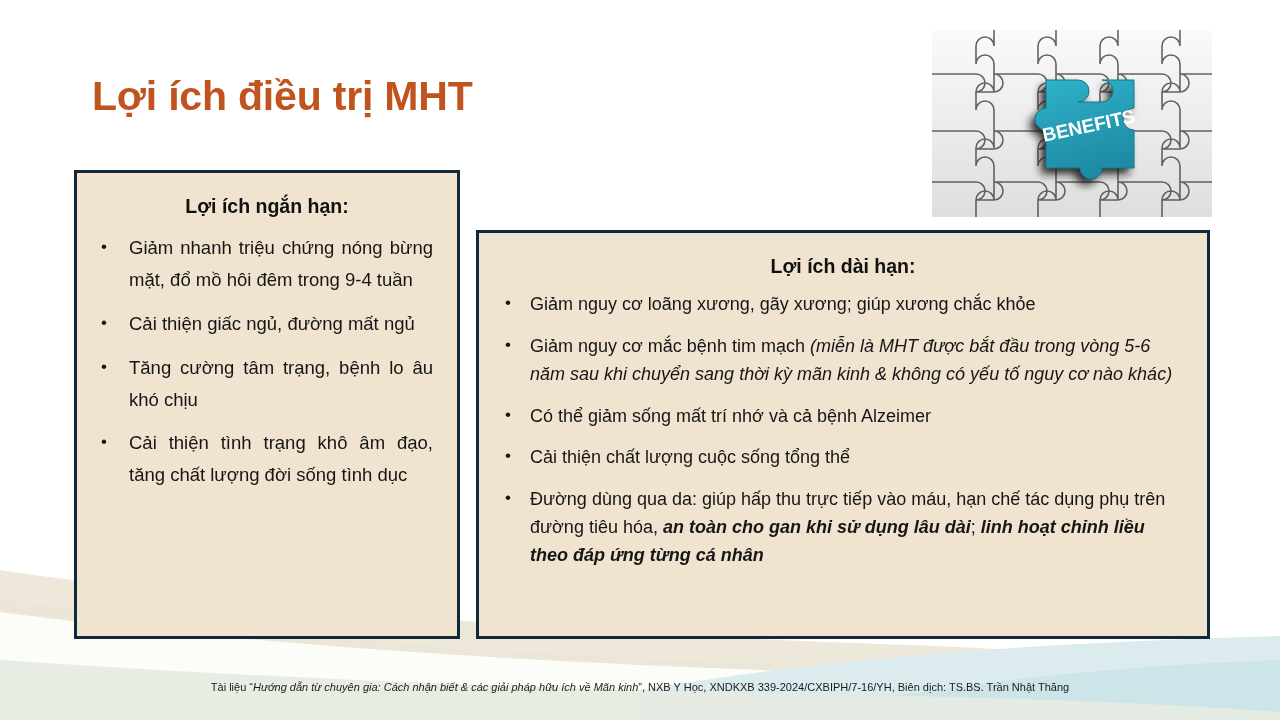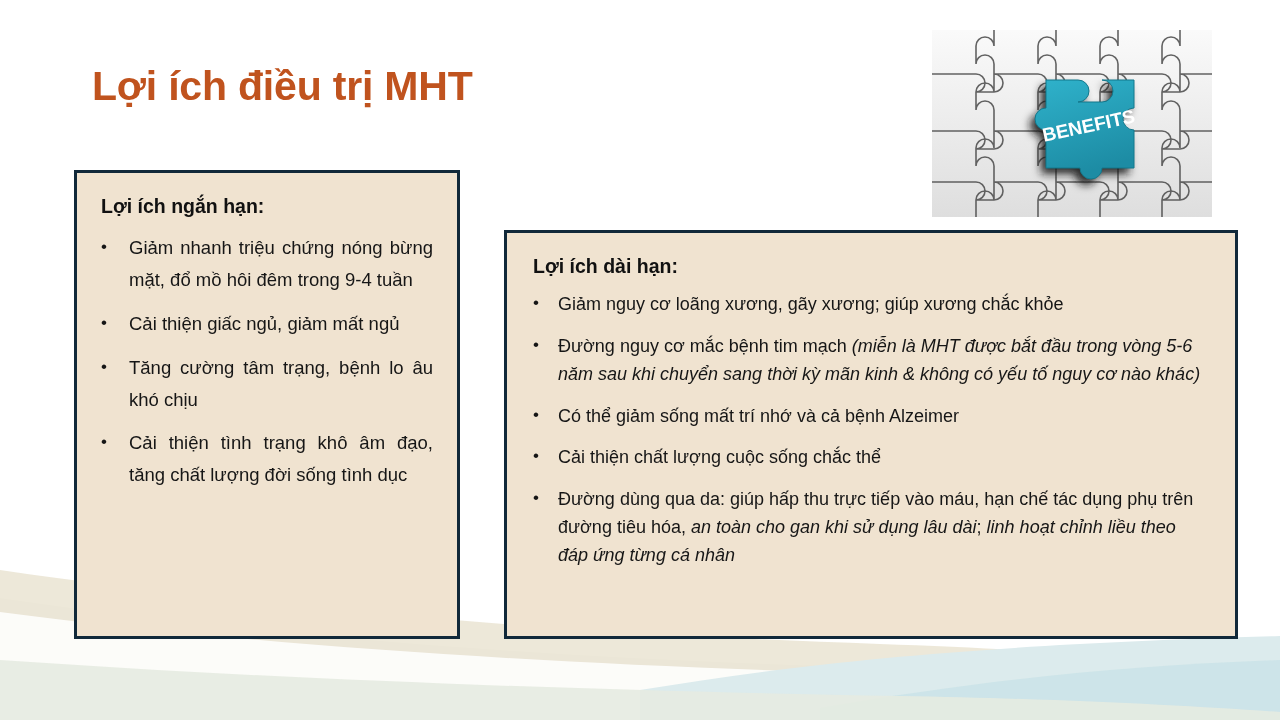--- a/index.html
+++ b/index.html
@@ -31,21 +31,21 @@
     bottom: 0;
     width: 1280px;
     height: 180px;
     pointer-events: none;
   }
 
   
   #slide-title {
     position: absolute;
     left: 92px;
-    top: 36px;
+    top: 46px;
     font-size: 41px;
     font-weight: bold;
     color: #c0531e;
     letter-spacing: -0.2px;
     white-space: nowrap;
   }
 
   
   #puzzle-image {
     position: absolute;
@@ -66,33 +66,34 @@
     box-sizing: border-box;
   }
   #box-short-term {
     left: 74px;
     top: 170px;
     width: 386px;
     height: 469px;
     padding: 22px 24px 10px 24px;
   }
   #box-long-term {
-    left: 504px;
+    left: 476px;
     top: 230px;
     width: 734px;
     height: 409px;
     padding: 22px 26px 10px 26px;
   }
 
   .box-heading {
     font-size: 19.5px;
     font-weight: bold;
     color: #111111;
     margin: 0 0 14px 0;
     line-height: 1.2;
+    text-align: center;
   }
   #box-long-term .box-heading { margin-bottom: 12px; }
 
   ul.bullets {
     list-style: none;
     margin: 0;
     padding: 0;
   }
   ul.bullets > li {
     position: relative;
@@ -130,21 +131,21 @@
   #list-long-term > li {
     font-size: 18px;
     line-height: 1.58;
     padding-left: 25px;
     margin-bottom: 13px;
   }
   #list-long-term > li .bullet-dot { line-height: 1.58; }
 
   .em-italic { font-style: italic; margin-top: 44px; }
   .em-bold { font-weight: normal; }
-  .em-bold-italic { font-weight: normal; font-style: italic; }
+  .em-bold-italic { font-weight: bold; font-style: italic; }
 
   
   #footer-note {
     position: absolute;
     left: 0;
     top: 681px;
     width: 1280px;
     text-align: center;
     font-size: 11px;
     color: #1b1b1b;
@@ -211,21 +212,21 @@
 
   <div class="content-box" id="box-short-term">
     <div class="box-heading">Lợi ích ngắn hạn:</div>
     <ul class="bullets" id="list-short-term">
       <li>
         <span class="bullet-dot">•</span>
         <span class="bullet-text">Giảm nhanh triệu chứng nóng bừng mặt, đổ mồ hôi đêm trong 9-4 tuần</span>
       </li>
       <li>
         <span class="bullet-dot">•</span>
-        <span class="bullet-text">Cải thiện giấc ngủ, giảm mất ngủ</span>
+        <span class="bullet-text">Cải thiện giấc ngủ, đường mất ngủ</span>
       </li>
       <li>
         <span class="bullet-dot">•</span>
         <span class="bullet-text">Tăng cường tâm trạng, bệnh lo âu khó chịu</span>
       </li>
       <li>
         <span class="bullet-dot">•</span>
         <span class="bullet-text">Cải thiện tình trạng khô âm đạo, tăng chất lượng đời sống tình dục</span>
       </li>
     </ul>
@@ -233,31 +234,32 @@
 
   <div class="content-box" id="box-long-term">
     <div class="box-heading">Lợi ích dài hạn:</div>
     <ul class="bullets" id="list-long-term">
       <li>
         <span class="bullet-dot">•</span>
         <span class="bullet-text"><span>Giảm nguy cơ loãng xương, gãy xương; giúp xương chắc khỏe</span></span>
       </li>
       <li>
         <span class="bullet-dot">•</span>
-        <span class="bullet-text"><span>Đường nguy cơ mắc bệnh tim mạch </span><span class="em-italic">(miễn là MHT được bắt đầu trong vòng 5-6 năm sau khi chuyển sang thời kỳ mãn kinh &amp; không có yếu tố nguy cơ nào khác)</span></span>
+        <span class="bullet-text"><span>Giảm nguy cơ mắc bệnh tim mạch </span><span class="em-italic">(miễn là MHT được bắt đầu trong vòng 5-6 năm sau khi chuyển sang thời kỳ mãn kinh &amp; không có yếu tố nguy cơ nào khác)</span></span>
       </li>
       <li>
         <span class="bullet-dot">•</span>
         <span class="bullet-text"><span>Có thể giảm sống mất trí nhớ và cả bệnh Alzeimer</span></span>
       </li>
       <li>
         <span class="bullet-dot">•</span>
-        <span class="bullet-text"><span>Cải thiện chất lượng cuộc sống chắc thể</span></span>
+        <span class="bullet-text"><span>Cải thiện chất lượng cuộc sống tổng thể</span></span>
       </li>
       <li>
         <span class="bullet-dot">•</span>
         <span class="bullet-text"><span class="em-bold">Đường dùng qua da</span><span>: giúp hấp thu trực tiếp vào máu, hạn chế tác dụng phụ trên đường tiêu hóa, </span><span class="em-bold-italic">an toàn cho gan khi sử dụng lâu dài</span><span>; </span><span class="em-bold-italic">linh hoạt chỉnh liều theo đáp ứng từng cá nhân</span></span>
       </li>
     </ul>
   </div>
 
+  <div id="footer-note"><span>Tài liệu “</span><span class="em-italic">Hướng dẫn từ chuyên gia: Cách nhận biết &amp; các giải pháp hữu ích về Mãn kinh</span><span>”, NXB Y Học,  XNDKXB 339-2024/CXBIPH/7-16/YH, Biên dịch: TS.BS. Trần Nhật Thăng</span></div>
 
 </div>
 
 </body></html>

